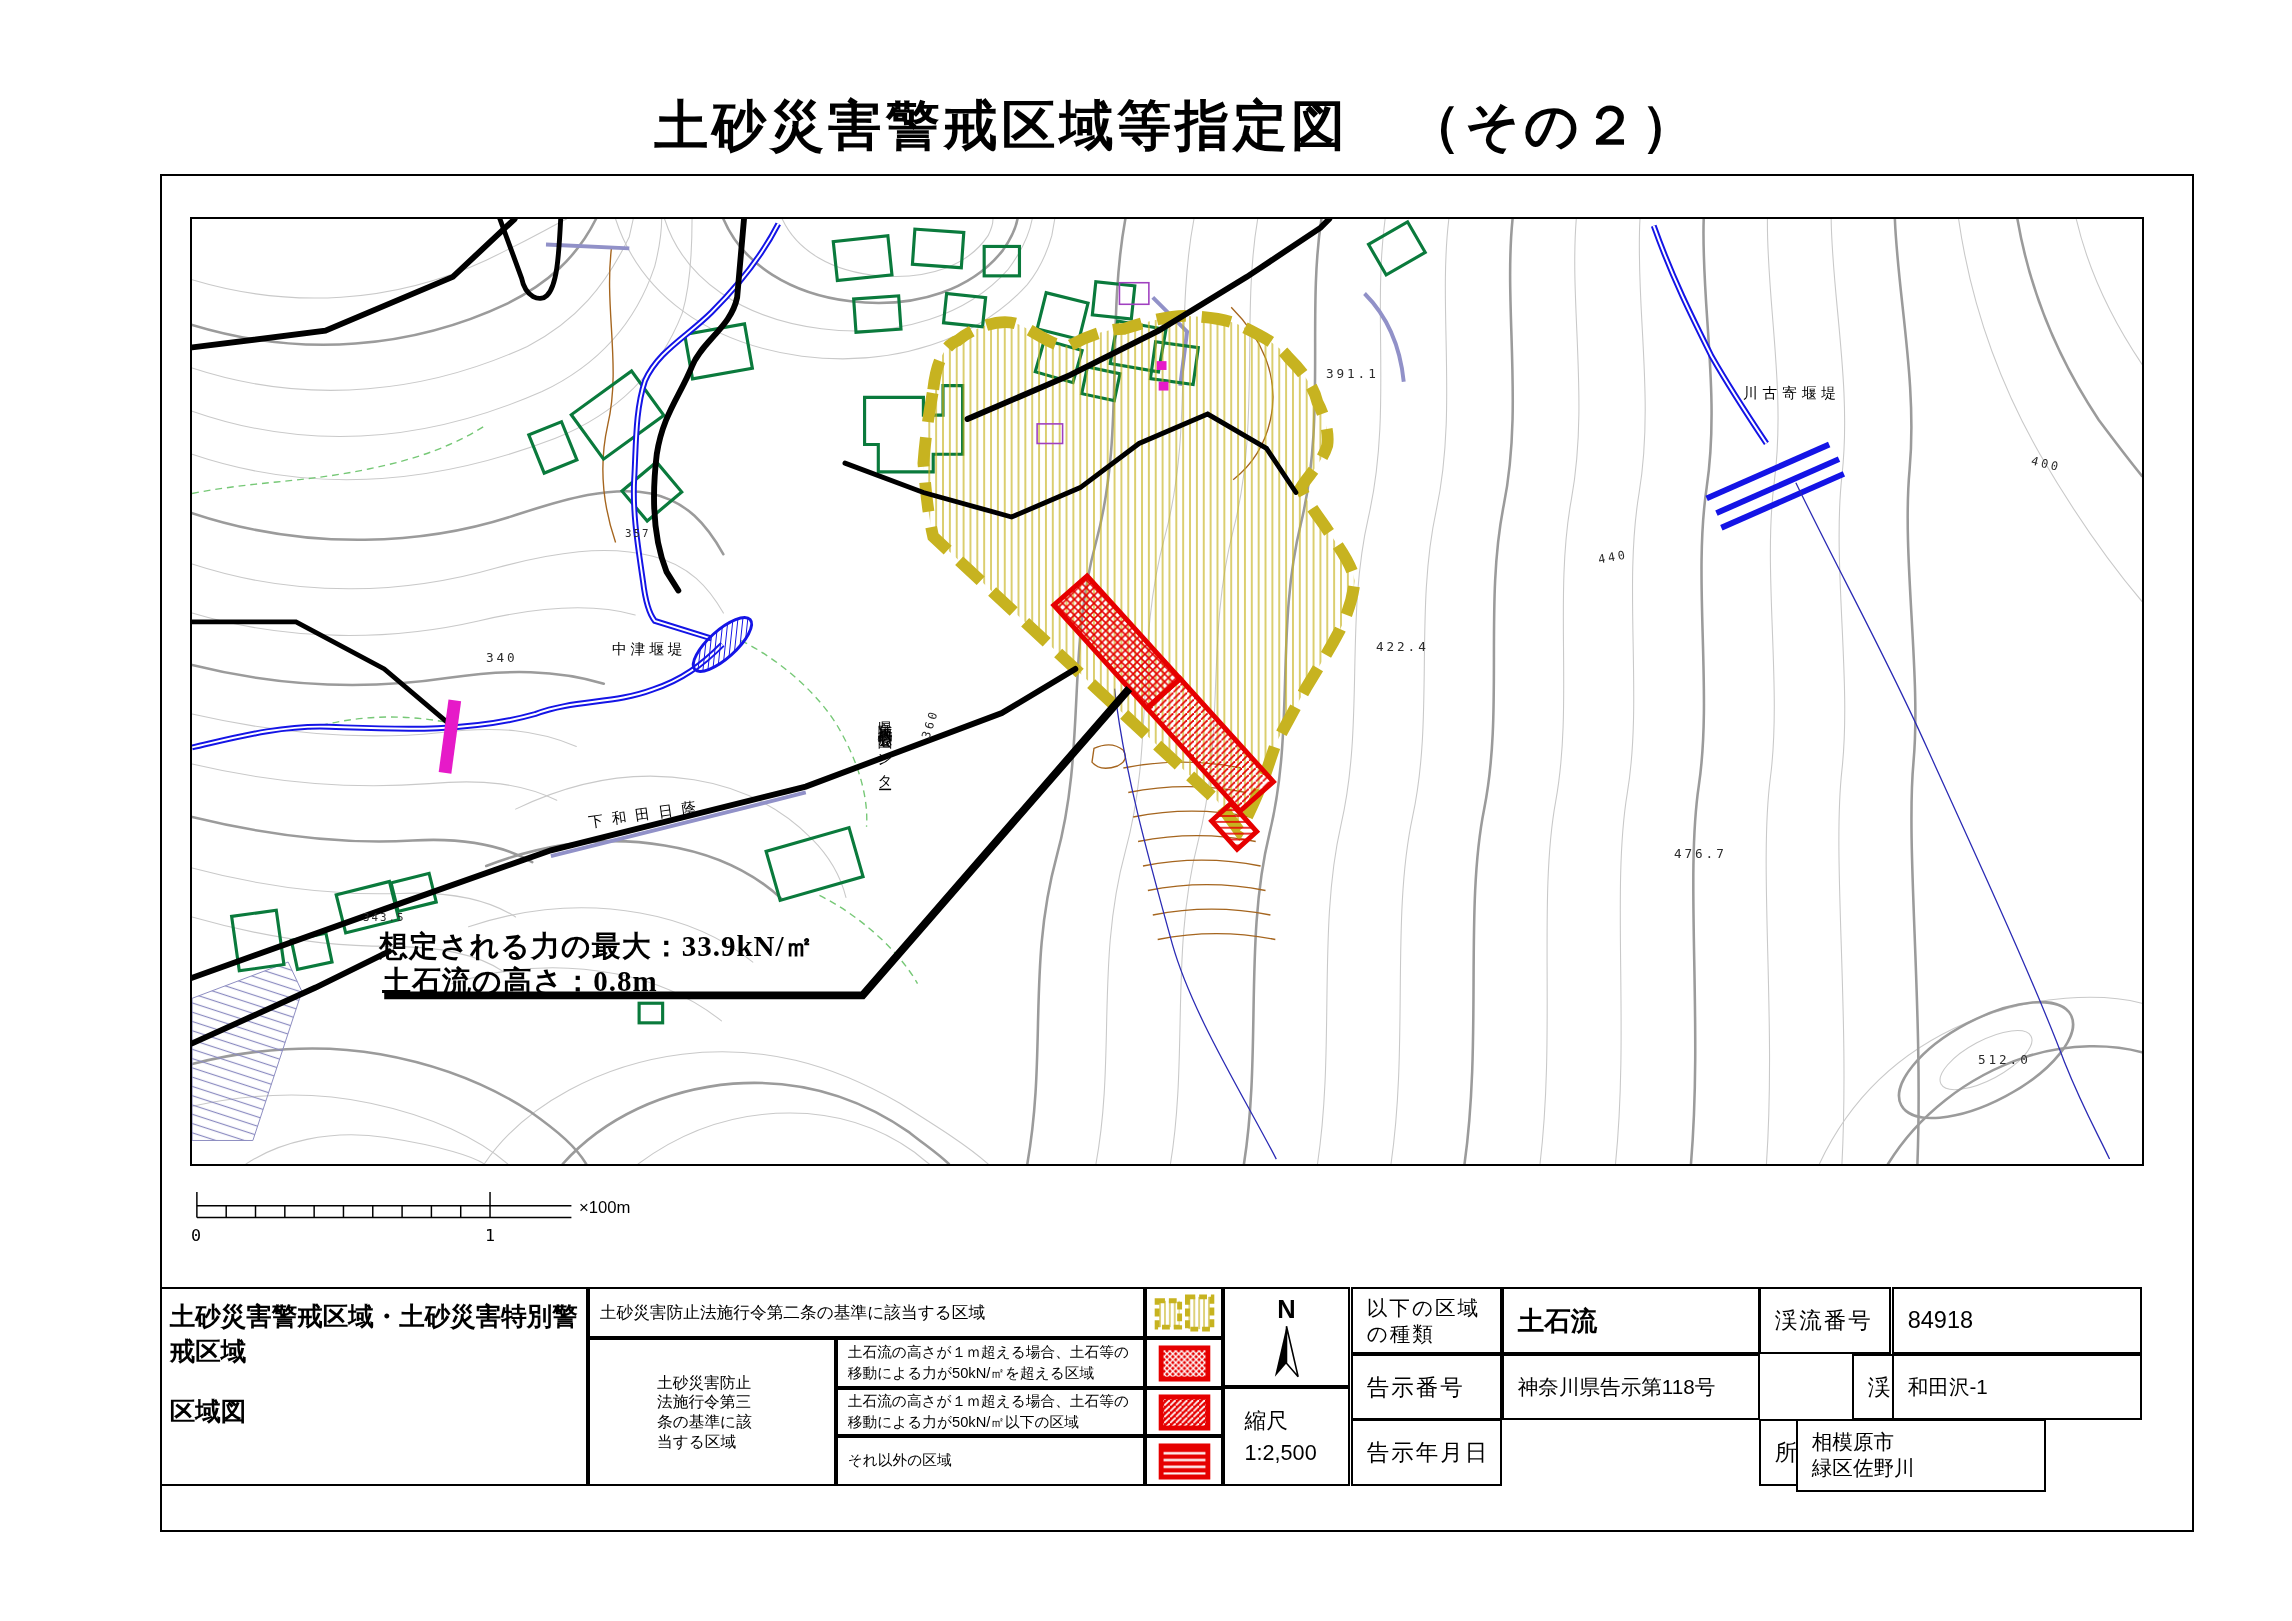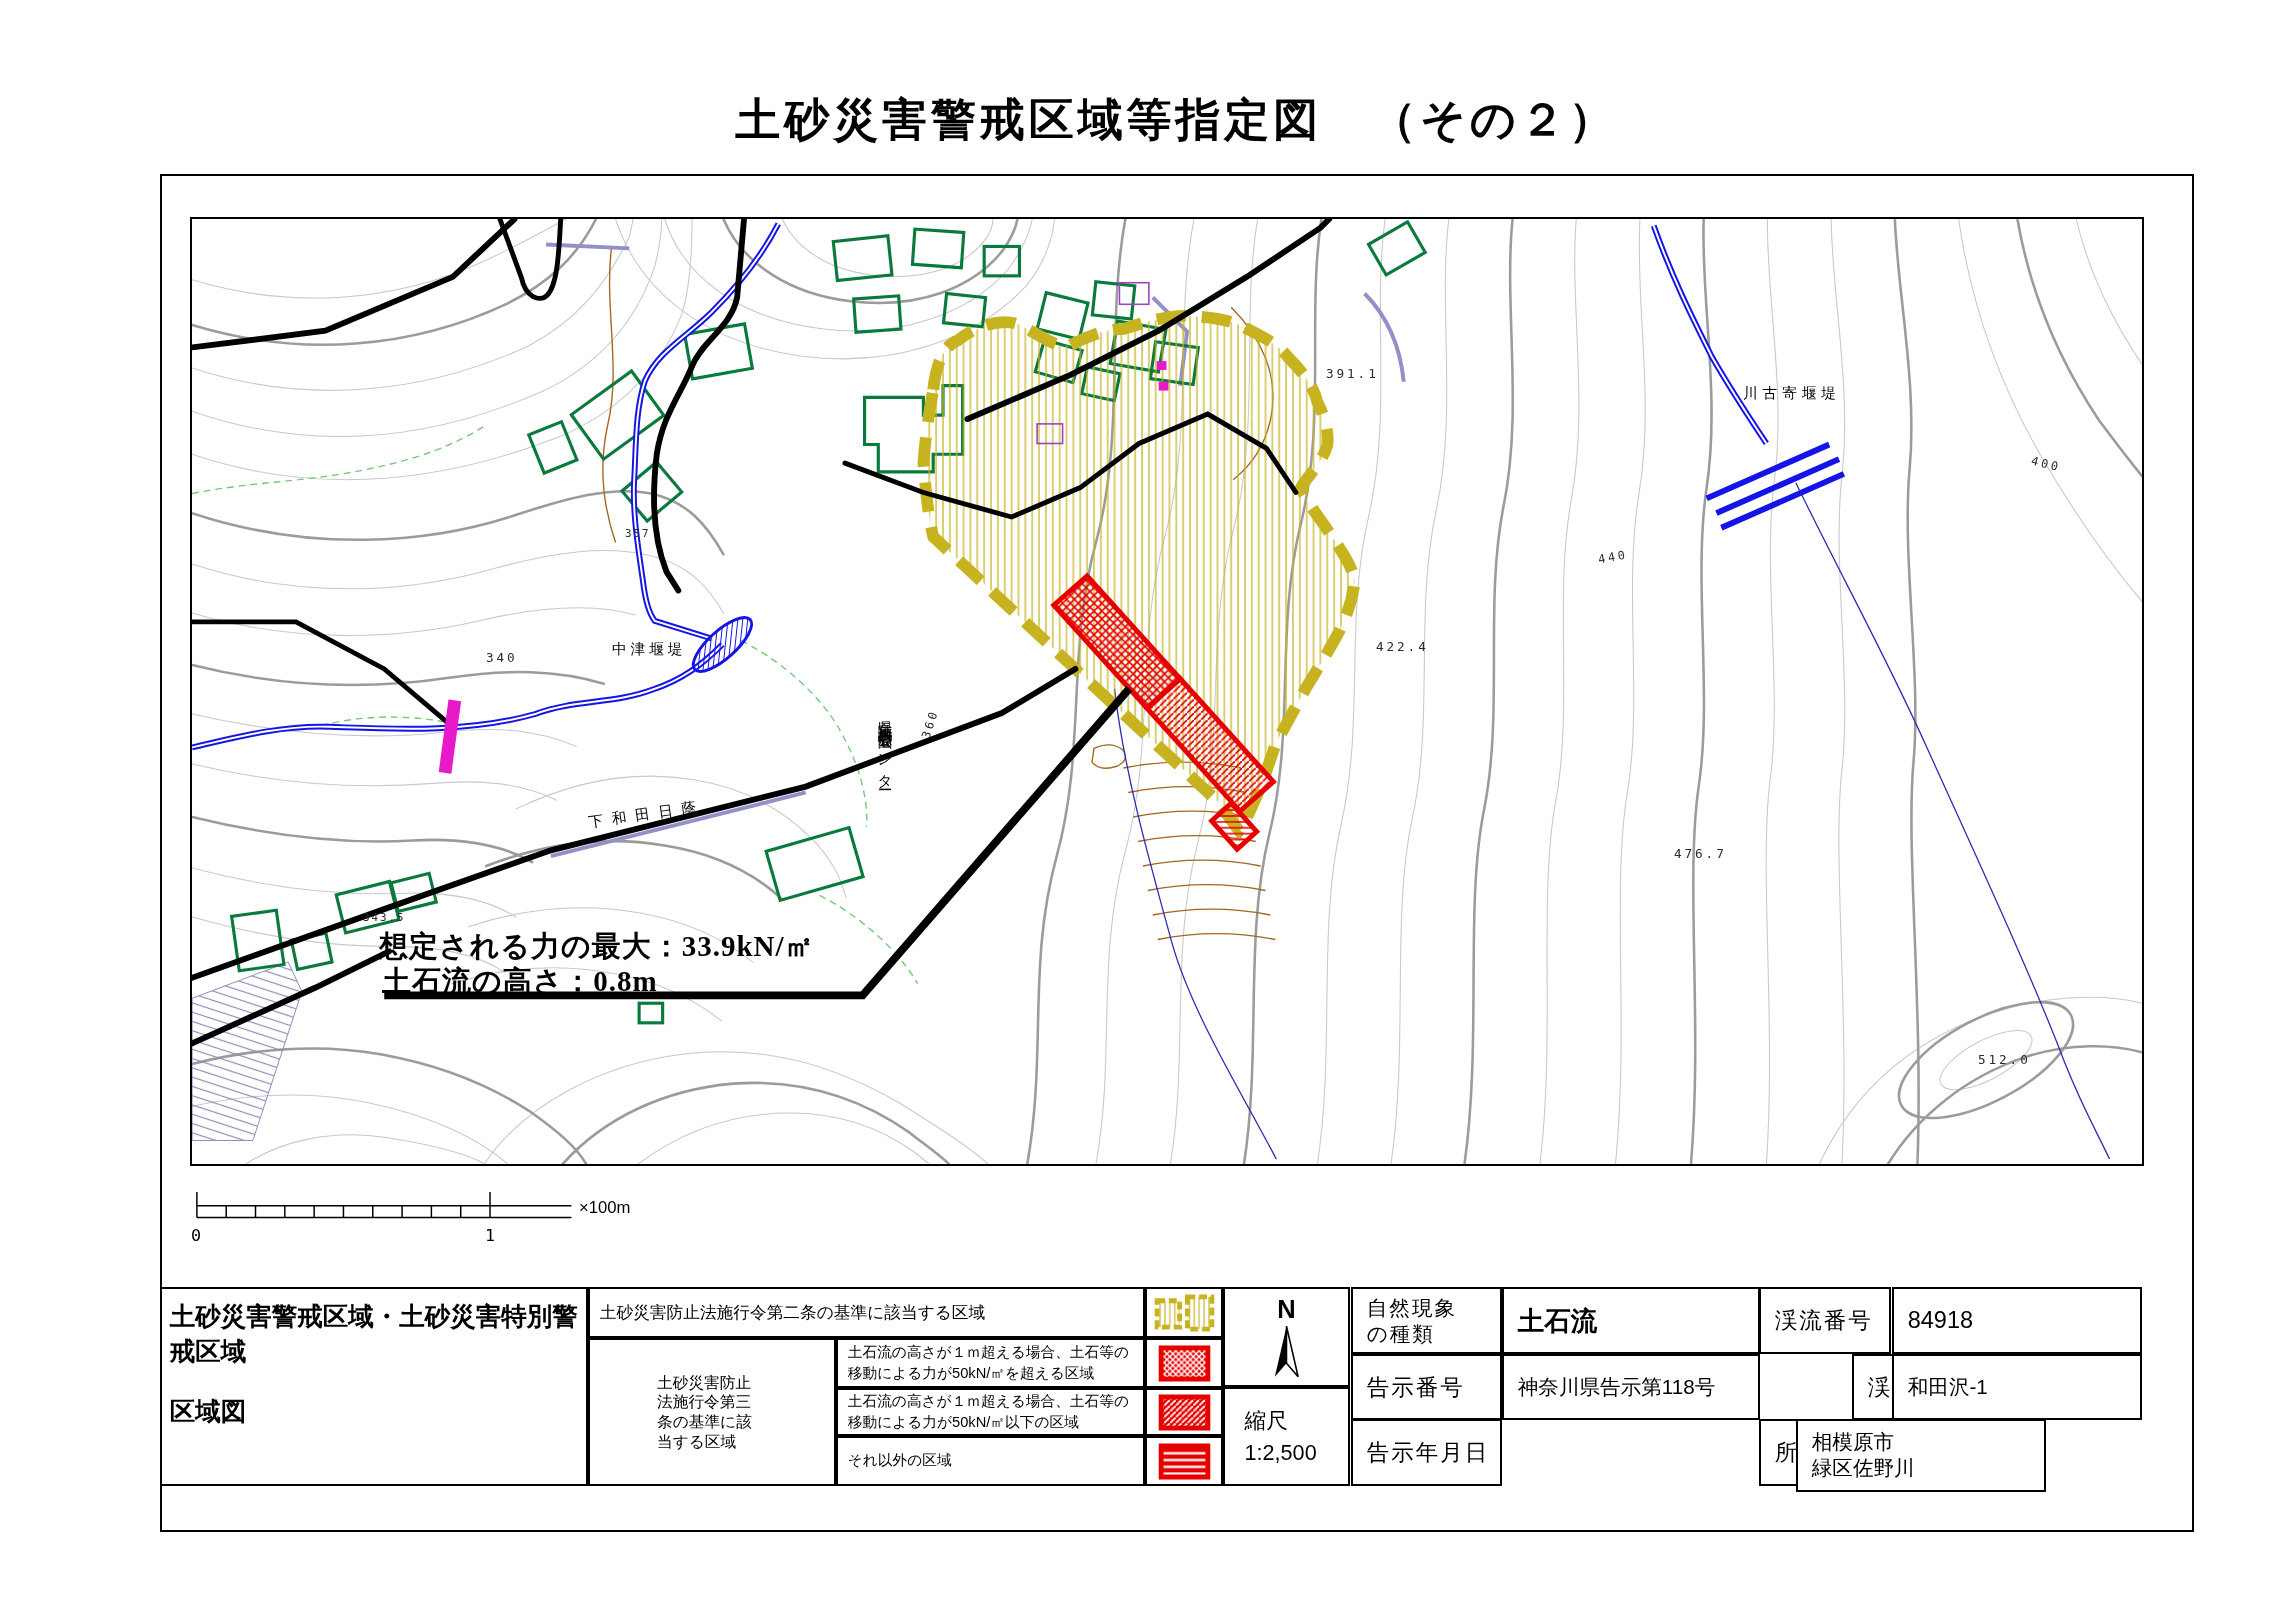--- a/index.html
+++ b/index.html
@@ -1,19 +1,19 @@
 <!DOCTYPE html>
 <html><head>
 <meta charset="utf-8">
 <style>
   html,body{margin:0;padding:0;background:#fff;}
   #page{position:relative;width:2293px;height:1621px;background:#fff;overflow:hidden;
         font-family:"Liberation Sans","DejaVu Sans",sans-serif;color:#000;}
   .abs{position:absolute;}
-  #doc-title{left:160px;top:90px;width:2033px;text-align:center;font-size:45px;font-weight:bold;letter-spacing:3.9px;}
+  #doc-title{left:160px;top:90px;width:2033px;text-align:center;font-size:54px;font-weight:bold;letter-spacing:3.9px;}
   #outer-frame{left:160px;top:174px;width:2030px;height:1354px;border:2.9px solid #000;}
   #map-box{left:190px;top:217px;width:1950px;height:945px;border:2px solid #000;background:#fff;}
   #map-svg{position:absolute;left:0;top:0;}
   .maplabel{position:absolute;color:#000;white-space:nowrap;}
   .spot{font-size:12.7px;color:#2b2b2b;letter-spacing:2.9px;font-family:"DejaVu Sans Mono",monospace;}
   .anno{font-size:29px;font-weight:bold;letter-spacing:1px;font-family:Liberation Serif, serif;}
   .vtext{writing-mode:vertical-rl;text-orientation:upright;letter-spacing:2px;}
   
   #scalebar{left:191px;top:1192px;width:451px;height:59px;}
   .sb-num{position:absolute;top:33px;font-size:16.7px;font-family:"DejaVu Sans Mono",monospace;}
@@ -339,21 +339,21 @@
     </svg>
   </div>
   <div class="cell" id="cell-scale" style="left:1223px;top:1387px;width:127px;height:99px;">
     <div class="pad">
       <div>縮尺</div>
       <div>1:2,500</div>
     </div>
   </div>
 
   <div class="cell info-label" style="left:1351px;top:1287px;width:151px;height:67px;font-size:20.6px;">
-    <span class="pre">自然現象
+    <span class="pre">以下の区域
 の種類</span>
   </div>
   <div class="cell info-value big-val" style="left:1502px;top:1287px;width:258px;height:67px;">
     <span>土石流</span>
   </div>
   <div class="cell info-label" style="left:1351px;top:1354px;width:151px;height:66px;">
     <span>告示番号</span>
   </div>
   <div class="cell info-value" style="left:1502px;top:1354px;width:258px;height:66px;">
     <span>神奈川県告示第118号</span>

